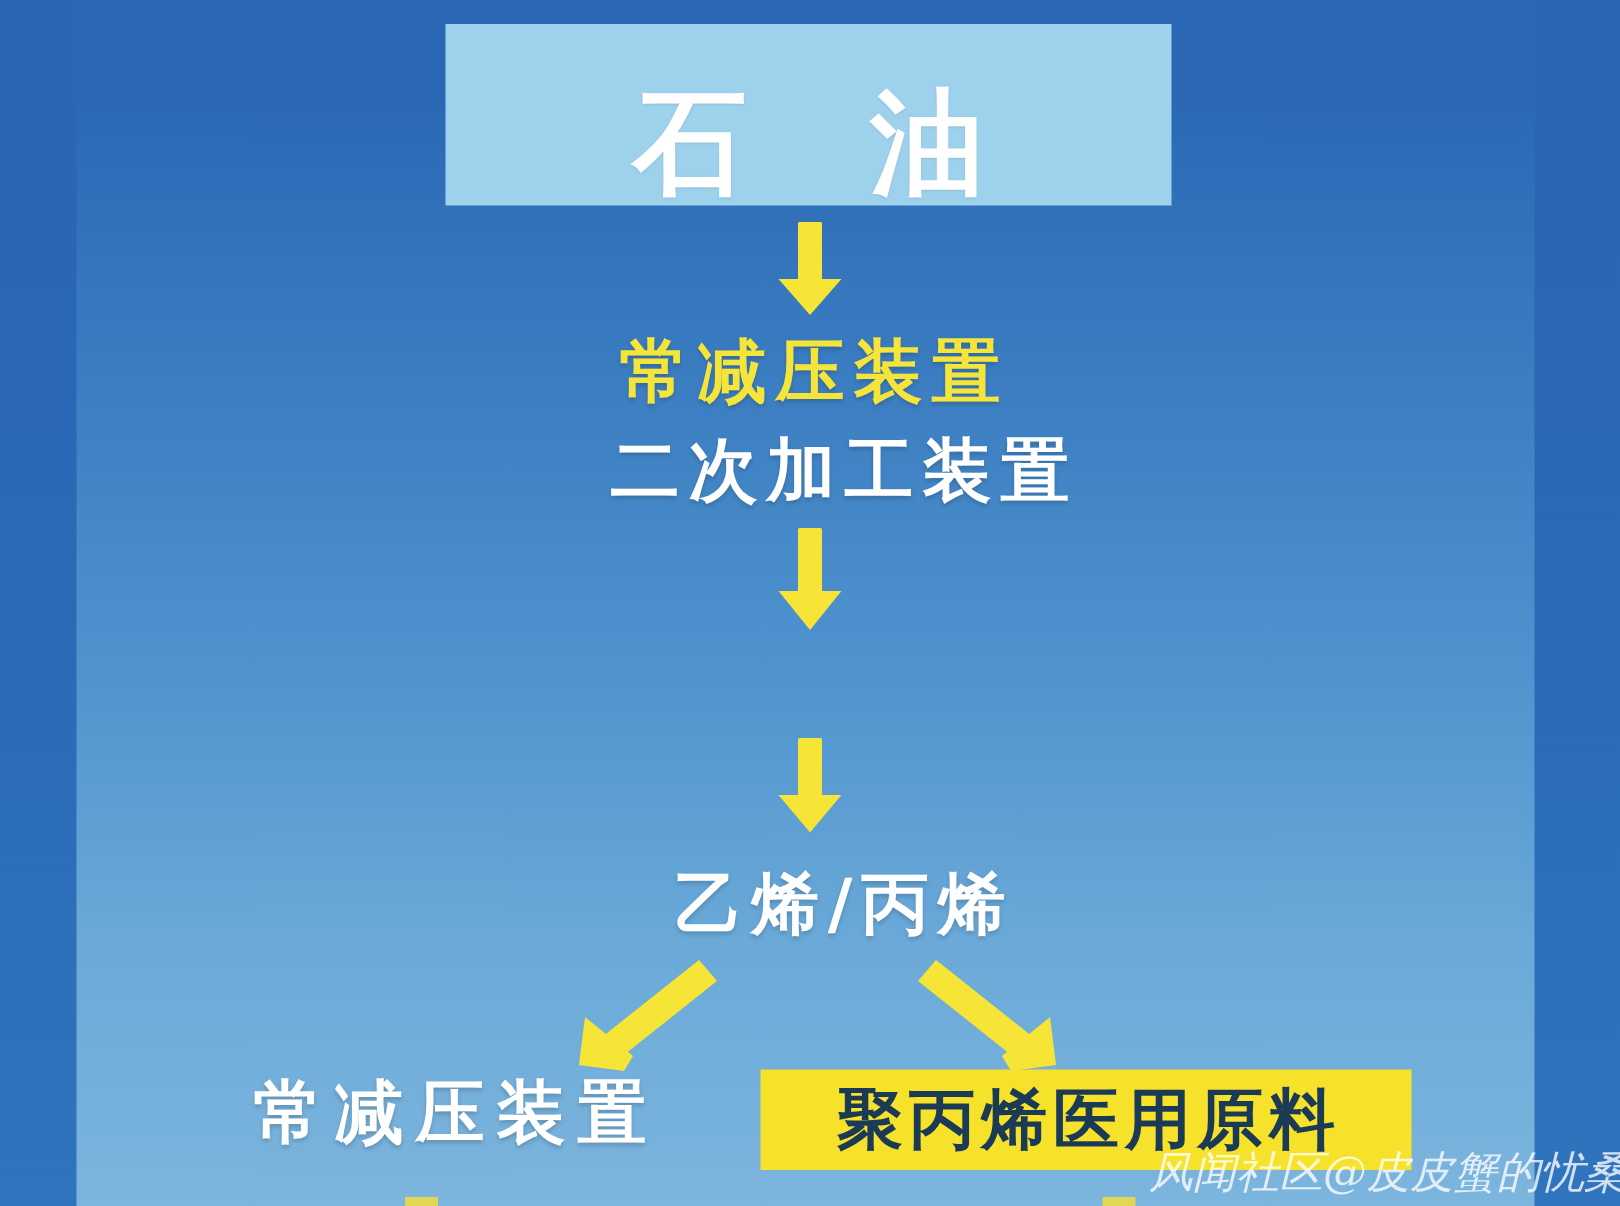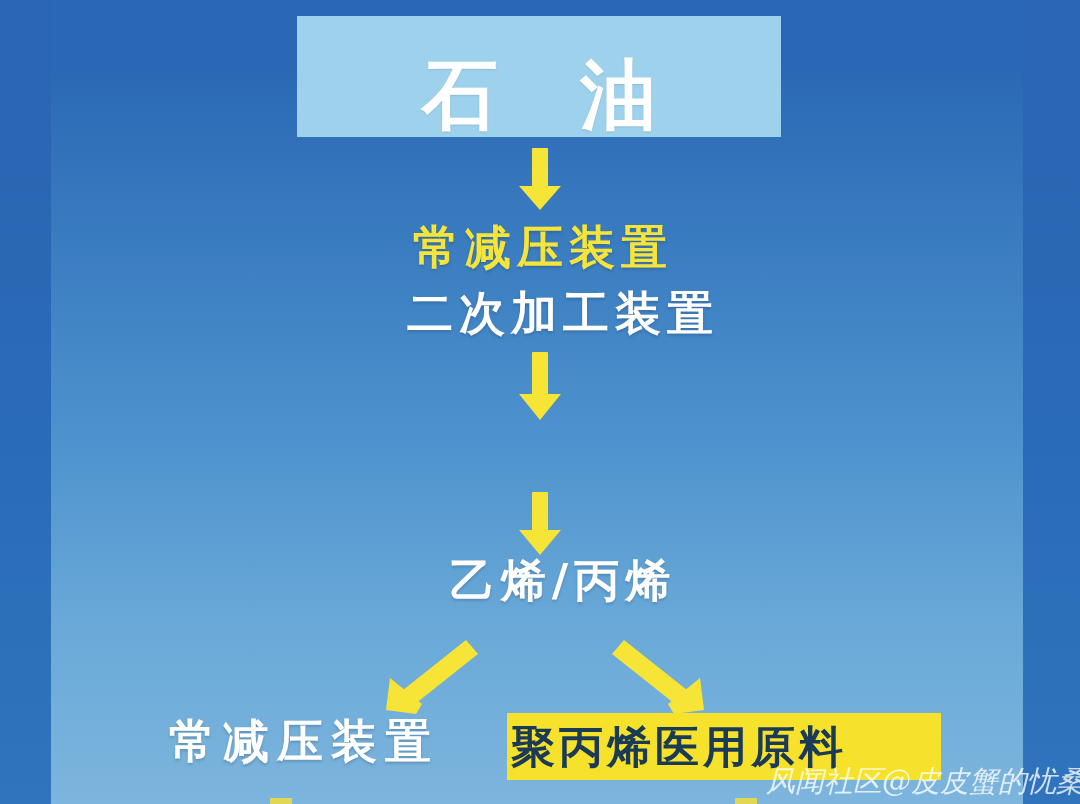--- a/index.html
+++ b/index.html
@@ -41,31 +41,31 @@
   .node{
     position:absolute;left:0;right:0;text-align:center;
     font-weight:700;line-height:1;white-space:nowrap;
   }
   .node.yellow{color:#f5e43a;text-shadow:0 2px 3px rgba(0,0,0,.16);}
   .node.white{color:#ffffff;text-shadow:0 2px 3px rgba(0,0,0,.16);padding-left:40px;}
 
   #node-cdu{top:224px;font-size:46px;letter-spacing:6px;text-indent:6px;}
   #node-secondary{top:290px;font-size:46px;letter-spacing:6px;text-indent:6px;}
   #node-cracker{top:426px;font-size:46px;letter-spacing:6px;text-indent:6px;}
-  #node-olefins{top:558px;font-size:45px;letter-spacing:6px;text-indent:6px;}
+  #node-olefins{top:580px;font-size:45px;letter-spacing:6px;text-indent:6px;}
 
   
   #leaf-left{
     position:absolute;left:110px;top:718px;width:380px;text-align:center;
     color:#ffffff;font-size:46px;font-weight:700;letter-spacing:8px;text-indent:8px;
     line-height:1;text-shadow:0 2px 3px rgba(0,0,0,.18);white-space:nowrap;
   }
   #leaf-right-box{
     position:absolute;left:507px;top:713px;width:434px;height:67px;
-    background:#f7e22b;display:flex;align-items:center;justify-content:flex-start;
+    background:#f7e22b;display:flex;align-items:center;justify-content:center;
   }
   #leaf-right-text{
     color:#1b3a56;font-size:44px;font-weight:700;letter-spacing:4px;text-indent:4px;
     line-height:1;white-space:nowrap;
   }
 
   
   .sliver{position:absolute;bottom:0;height:6px;background:#f3dd3a;opacity:.85;}
 
   

